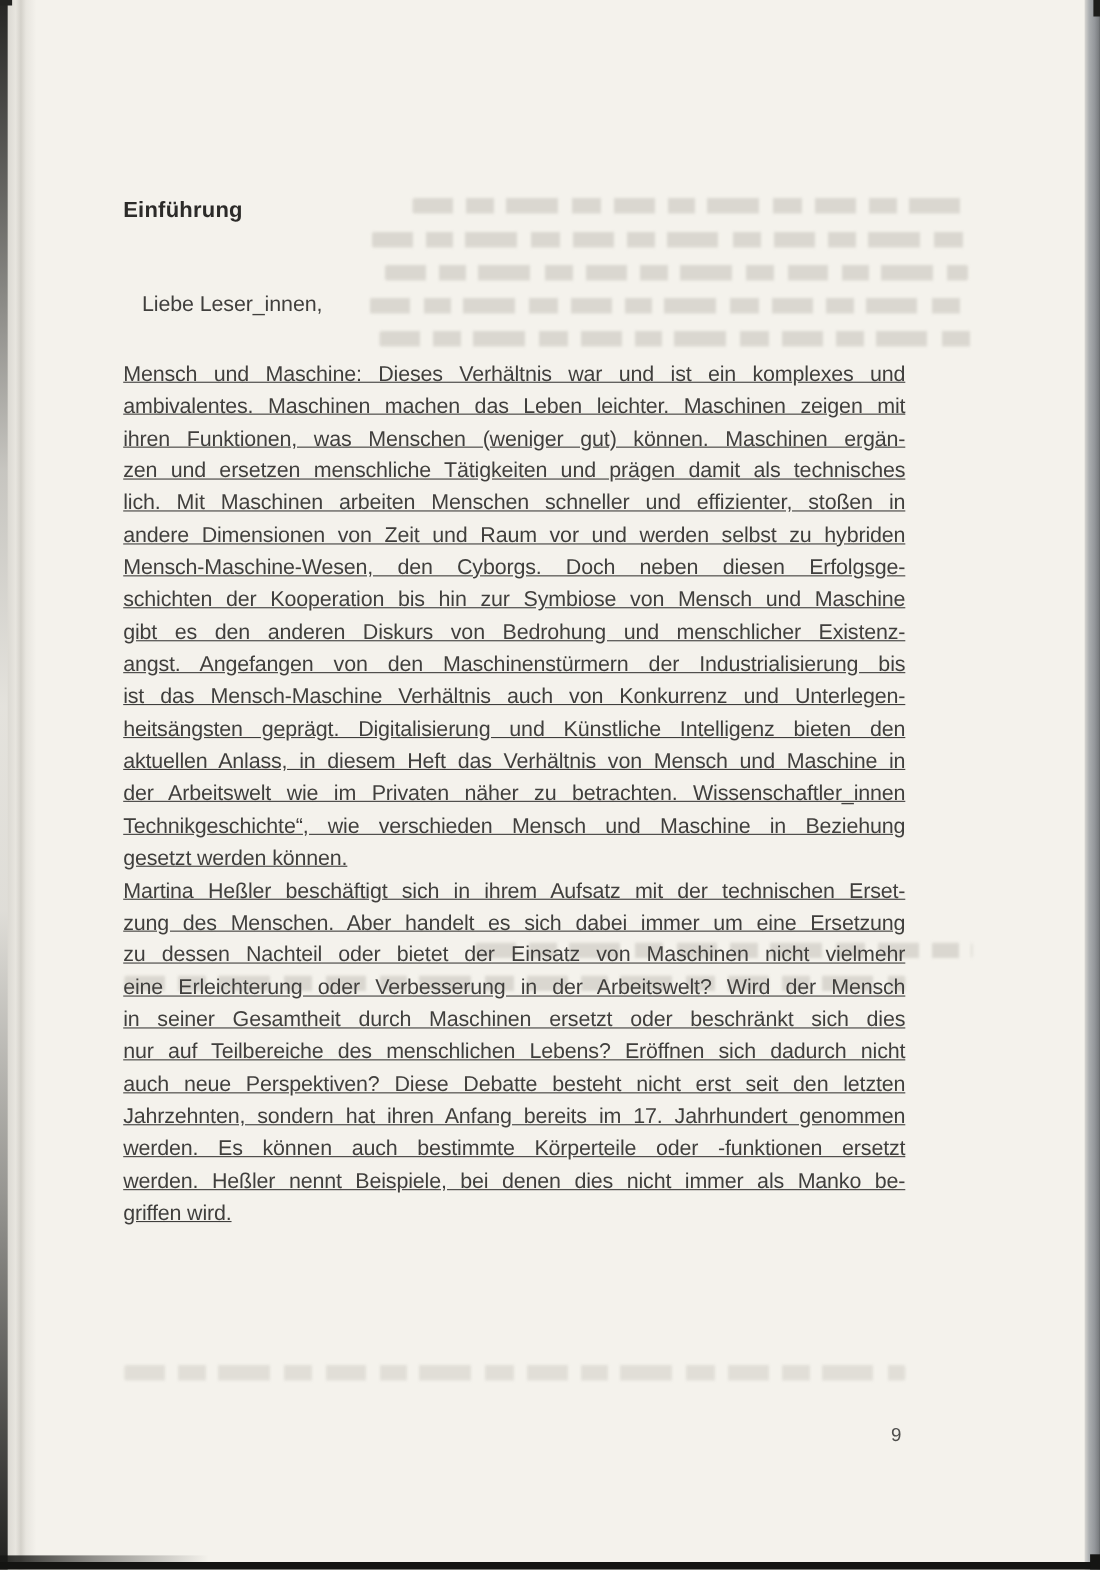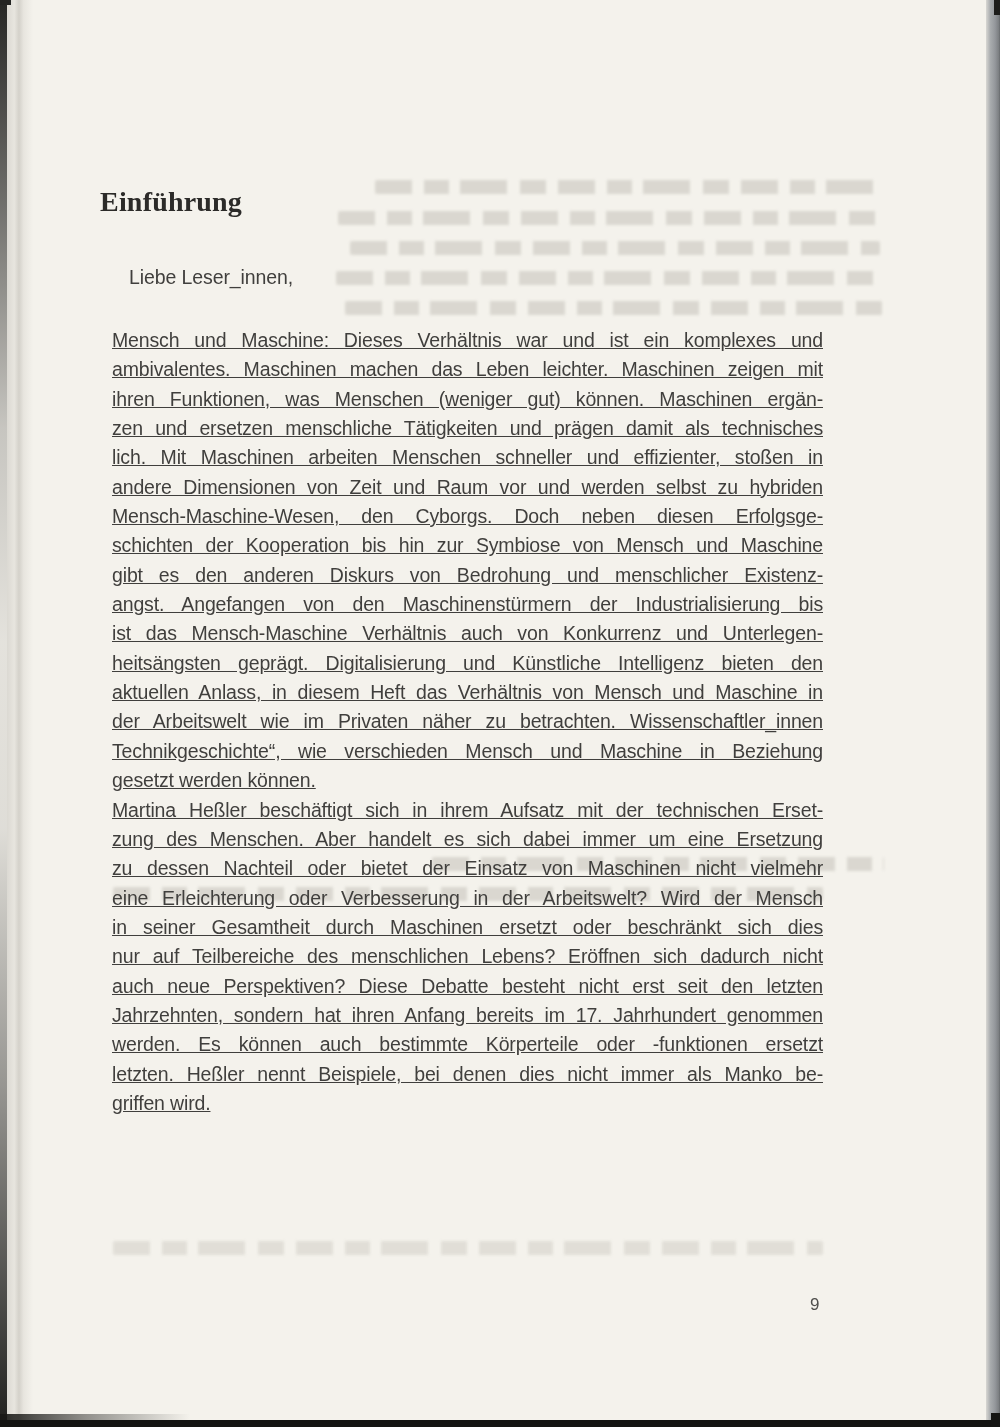--- a/index.html
+++ b/index.html
@@ -46,22 +46,22 @@
     position:absolute;height:14px;z-index:1;border-radius:2px;
     filter:blur(1.4px);opacity:.75;
     background:repeating-linear-gradient(90deg,
       var(--ghost) 0 37px, transparent 37px 49px,
       var(--ghost) 49px 74px, transparent 74px 85px,
       var(--ghost) 85px 132px, transparent 132px 145px,
       var(--ghost) 145px 171px, transparent 171px 183px);
   }
   
   .page-heading{
-    position:absolute;left:100px;top:167px;z-index:3;
-    font-size:28px;font-weight:bold;letter-spacing:.2px;color:var(--heading-ink);font-family:Liberation Serif, serif;
+    position:absolute;left:112px;top:167px;z-index:3;
+    font-size:20px;font-weight:bold;letter-spacing:.2px;color:var(--heading-ink);
   }
   .salutation{
     position:absolute;left:112px;top:266px;z-index:3;
     font-size:19.5px;color:var(--ink);letter-spacing:-.1px;margin-left:17px;
   }
   .body-paragraphs{
     position:absolute;left:112px;top:326px;width:711px;z-index:3;
     font-size:19.5px;color:var(--ink);letter-spacing:-.15px;
   }
   .paragraph{margin:0;text-decoration:underline;}
@@ -121,17 +121,17 @@
     <div class="paragraph">
       <div class="line">Martina Heßler beschäftigt sich in ihrem Aufsatz mit der technischen Erset-</div>
       <div class="line">zung des Menschen. Aber handelt es sich dabei immer um eine Ersetzung</div>
       <div class="line">zu dessen Nachteil oder bietet der Einsatz von Maschinen nicht vielmehr</div>
       <div class="line">eine Erleichterung oder Verbesserung in der Arbeitswelt? Wird der Mensch</div>
       <div class="line">in seiner Gesamtheit durch Maschinen ersetzt oder beschränkt sich dies</div>
       <div class="line">nur auf Teilbereiche des menschlichen Lebens? Eröffnen sich dadurch nicht</div>
       <div class="line">auch neue Perspektiven? Diese Debatte besteht nicht erst seit den letzten</div>
       <div class="line">Jahrzehnten, sondern hat ihren Anfang bereits im 17. Jahrhundert genommen</div>
       <div class="line">werden. Es können auch bestimmte Körperteile oder -funktionen ersetzt</div>
-      <div class="line">letzten. Heßler nennt Beispiele, bei denen dies nicht immer als Manko be-</div>
+      <div class="line">werden. Heßler nennt Beispiele, bei denen dies nicht immer als Manko be-</div>
       <div class="line last">griffen wird.</div>
     </div>
   </div>
 <div class="page-number">9</div>
 
 </body></html>

